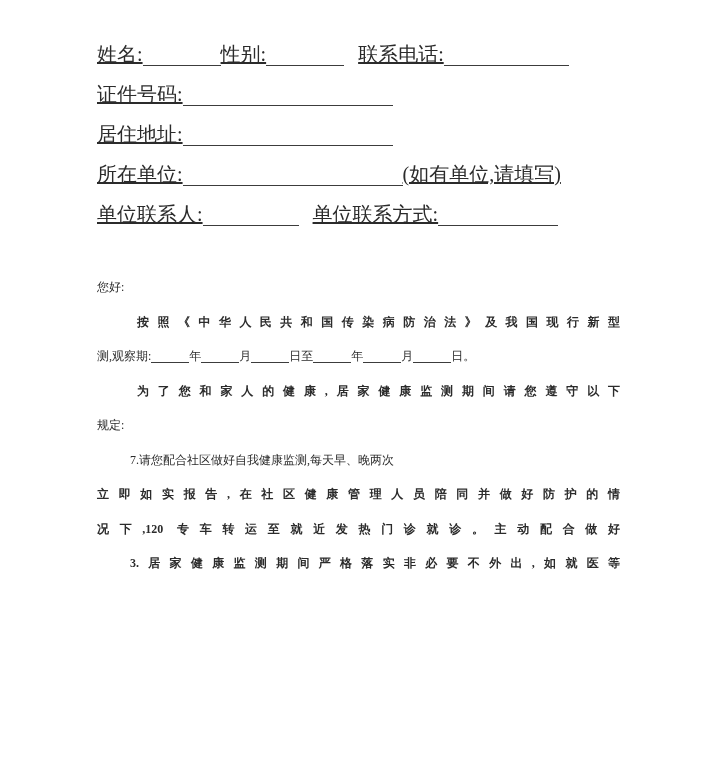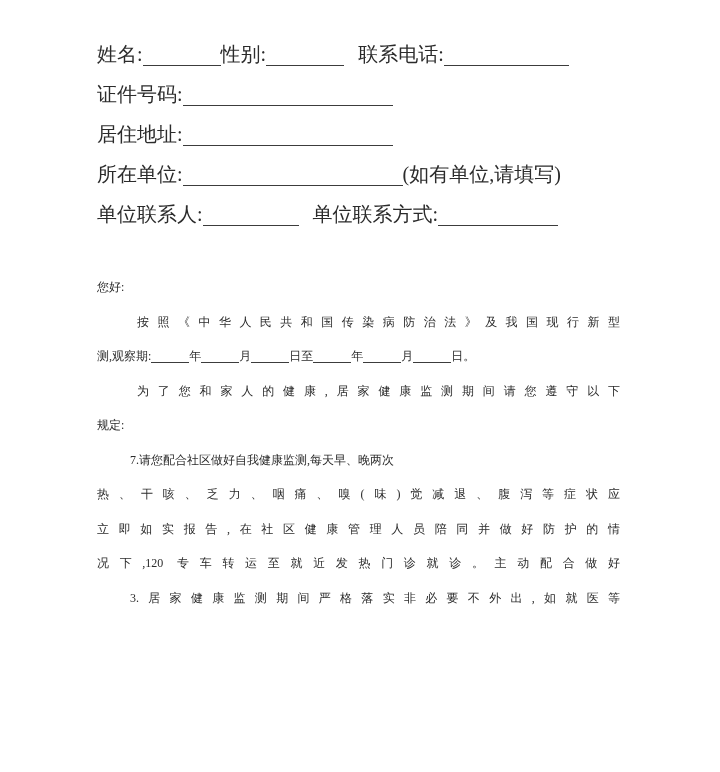--- a/index.html
+++ b/index.html
@@ -4,37 +4,37 @@
 <style>
   html,body{margin:0;padding:0;}
   body{
     width:720px;height:772px;background:#ffffff;
     font-family:"Liberation Serif","DejaVu Serif",serif;
     color:#2b2b2b;
   }
   .page{position:relative;width:720px;height:772px;background:#ffffff;overflow:hidden;}
 
   
-  .form-block{position:absolute;left:97px;top:34px;width:540px;}
+  .form-block{position:absolute;left:97px;top:34px;width:540px;text-decoration:underline;}
   .fline{height:40px;line-height:40px;font-size:20px;white-space:nowrap;}
   .blank{
     display:inline-block;height:1em;
     border-bottom:1px solid #3c3c3c;
     vertical-align:-0.25em;
   }
   .w78{width:78px}.w125{width:125px}.w210{width:210px}.w220{width:220px}
   .w96{width:96px}.w120{width:120px}.w38{width:38px}
   .sp14{display:inline-block;width:14px}
 
   
   .body-block{position:absolute;left:97px;top:270px;width:523px;font-size:12px;line-height:34.5px;}
   .bline{white-space:nowrap;}
   .indent{text-indent:40px;}
   .num-indent{text-indent:33px;}
-  .full{text-align:justify;text-align-last:justify;white-space:normal;}
+  .full{text-align:justify;text-align-last:justify;white-space:normal;font-weight:bold;}
 </style>
 </head>
 <body>
 
 <div class="page">
 
   <div class="form-block">
 
     <div class="fline">
       <span>姓名:</span><span class="blank w78"></span><span>性别:</span><span class="blank w78"></span><span class="sp14"></span><span>联系电话:</span><span class="blank w125"></span>
@@ -70,21 +70,20 @@
     </div>
 
     <div class="bline indent full">为了您和家人的健康,居家健康监测期间请您遵守以下</div>
 
     <div class="bline">规定:</div>
 
 
     <div class="bline num-indent">7.请您配合社区做好自我健康监测,每天早、晚两次</div>
 
 
-    <div class="bline full">热、干咳、乏力、咽痛、嗅(味)觉减退、腹泻等症状应</div>
 
     <div class="bline full">立即如实报告,在社区健康管理人员陪同并做好防护的情</div>
 
     <div class="bline full">况下,120 专车转运至就近发热门诊就诊。主动配合做好</div>
 
 
     <div class="bline num-indent full">3.居家健康监测期间严格落实非必要不外出,如就医等</div>
 
   </div>
 

